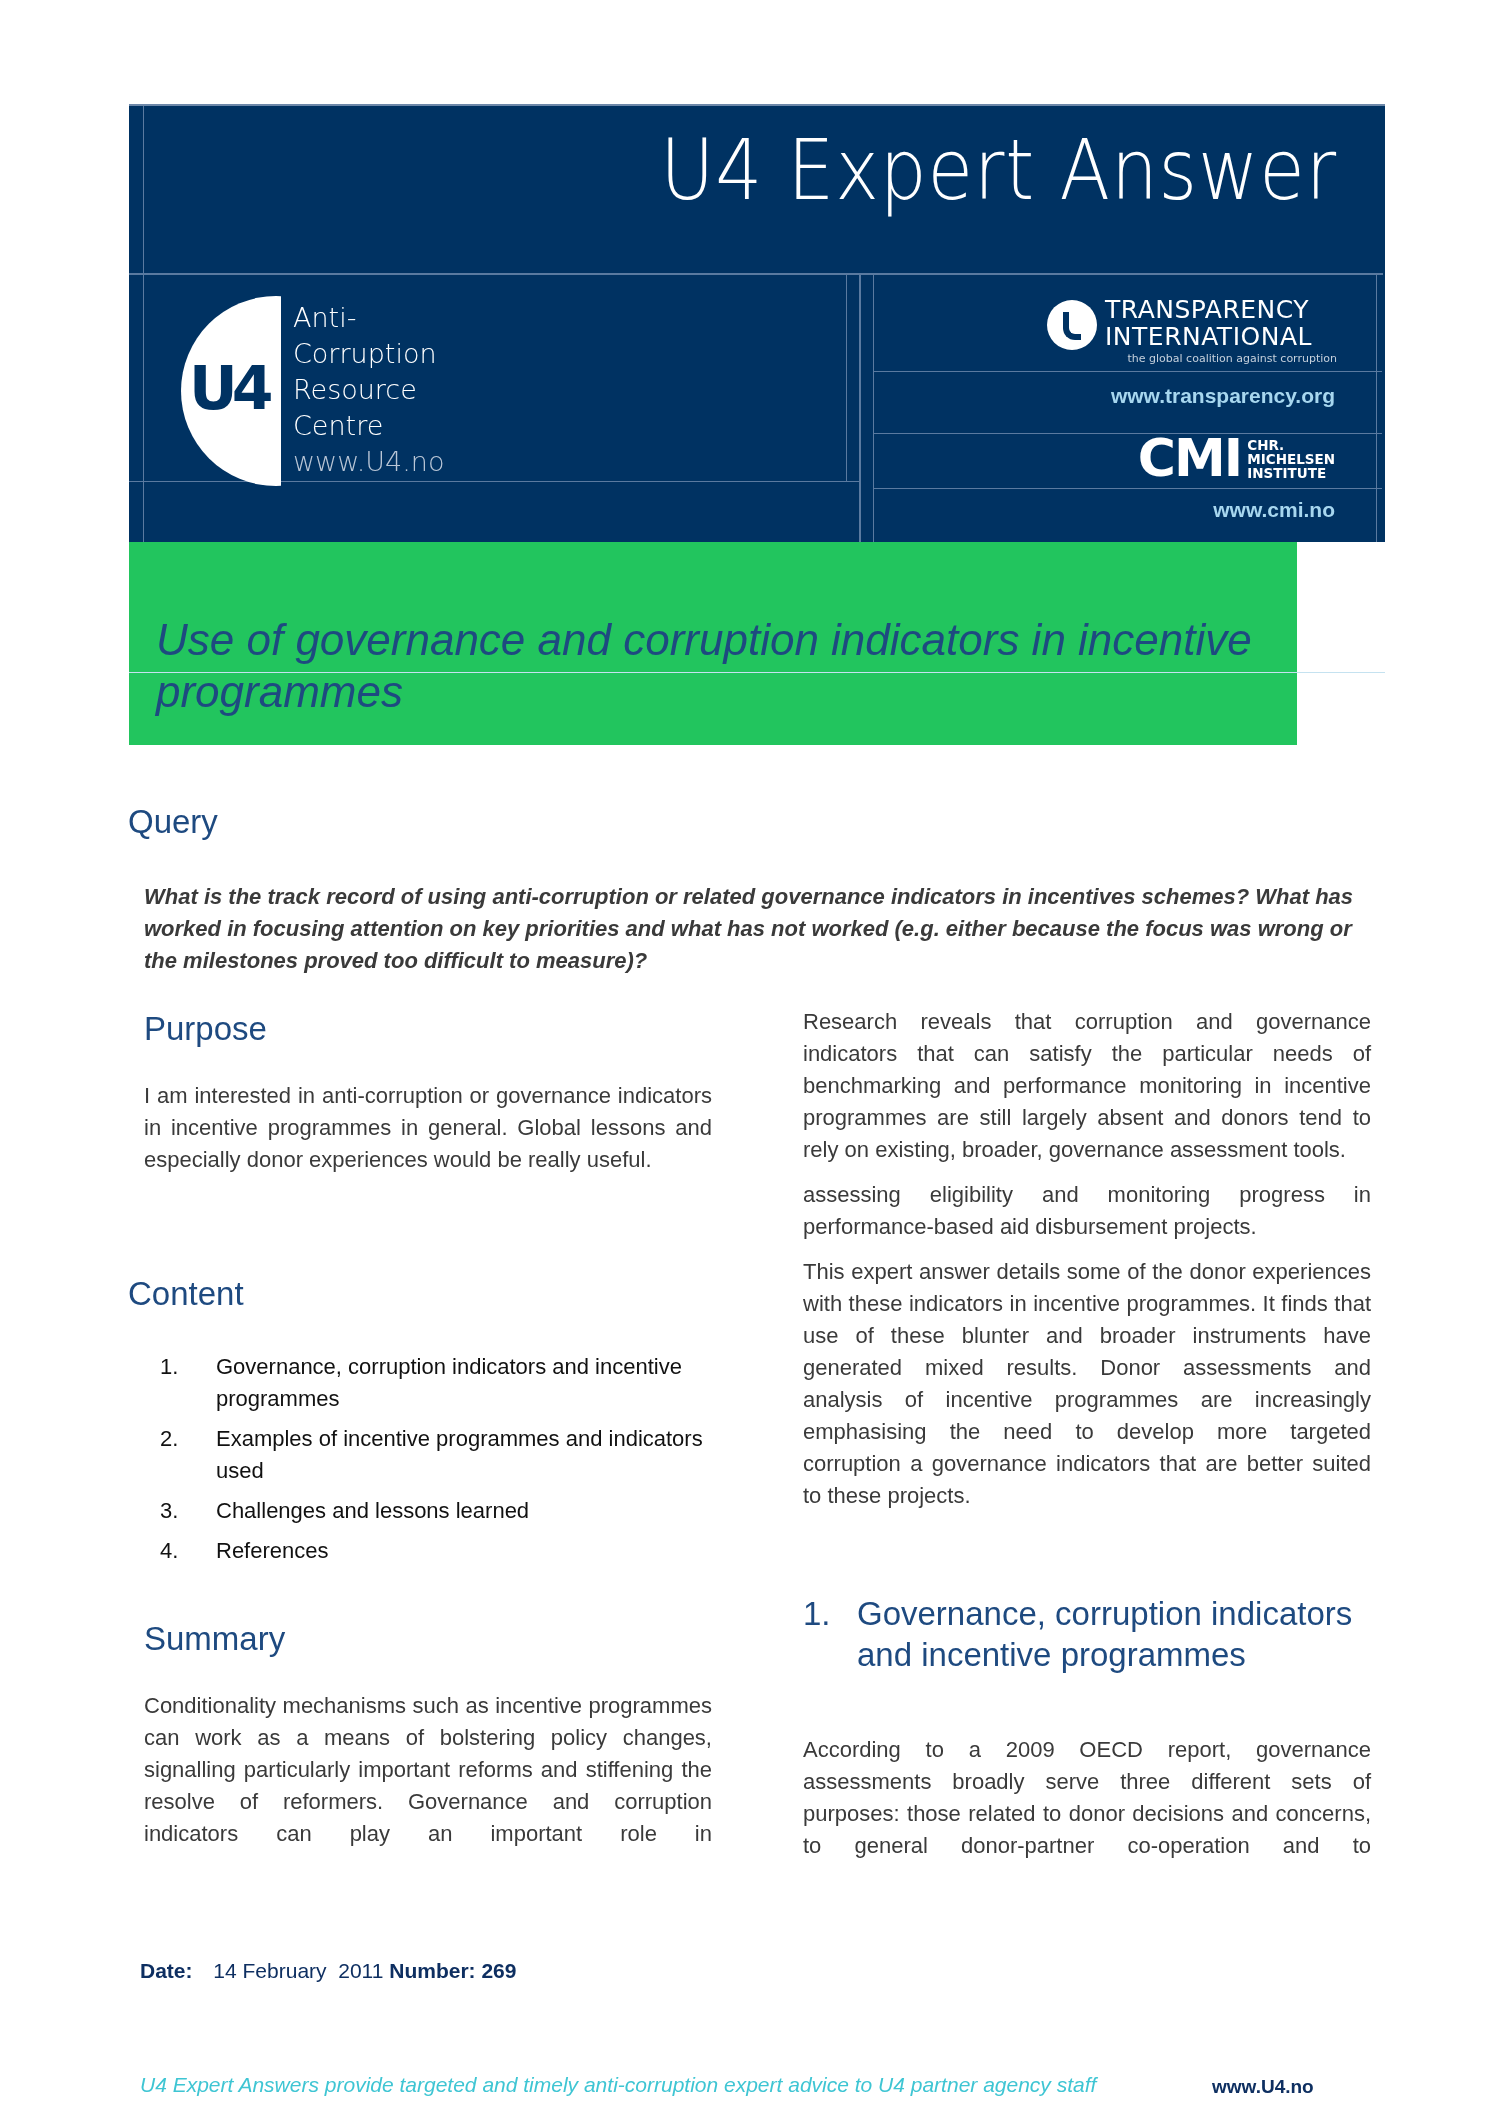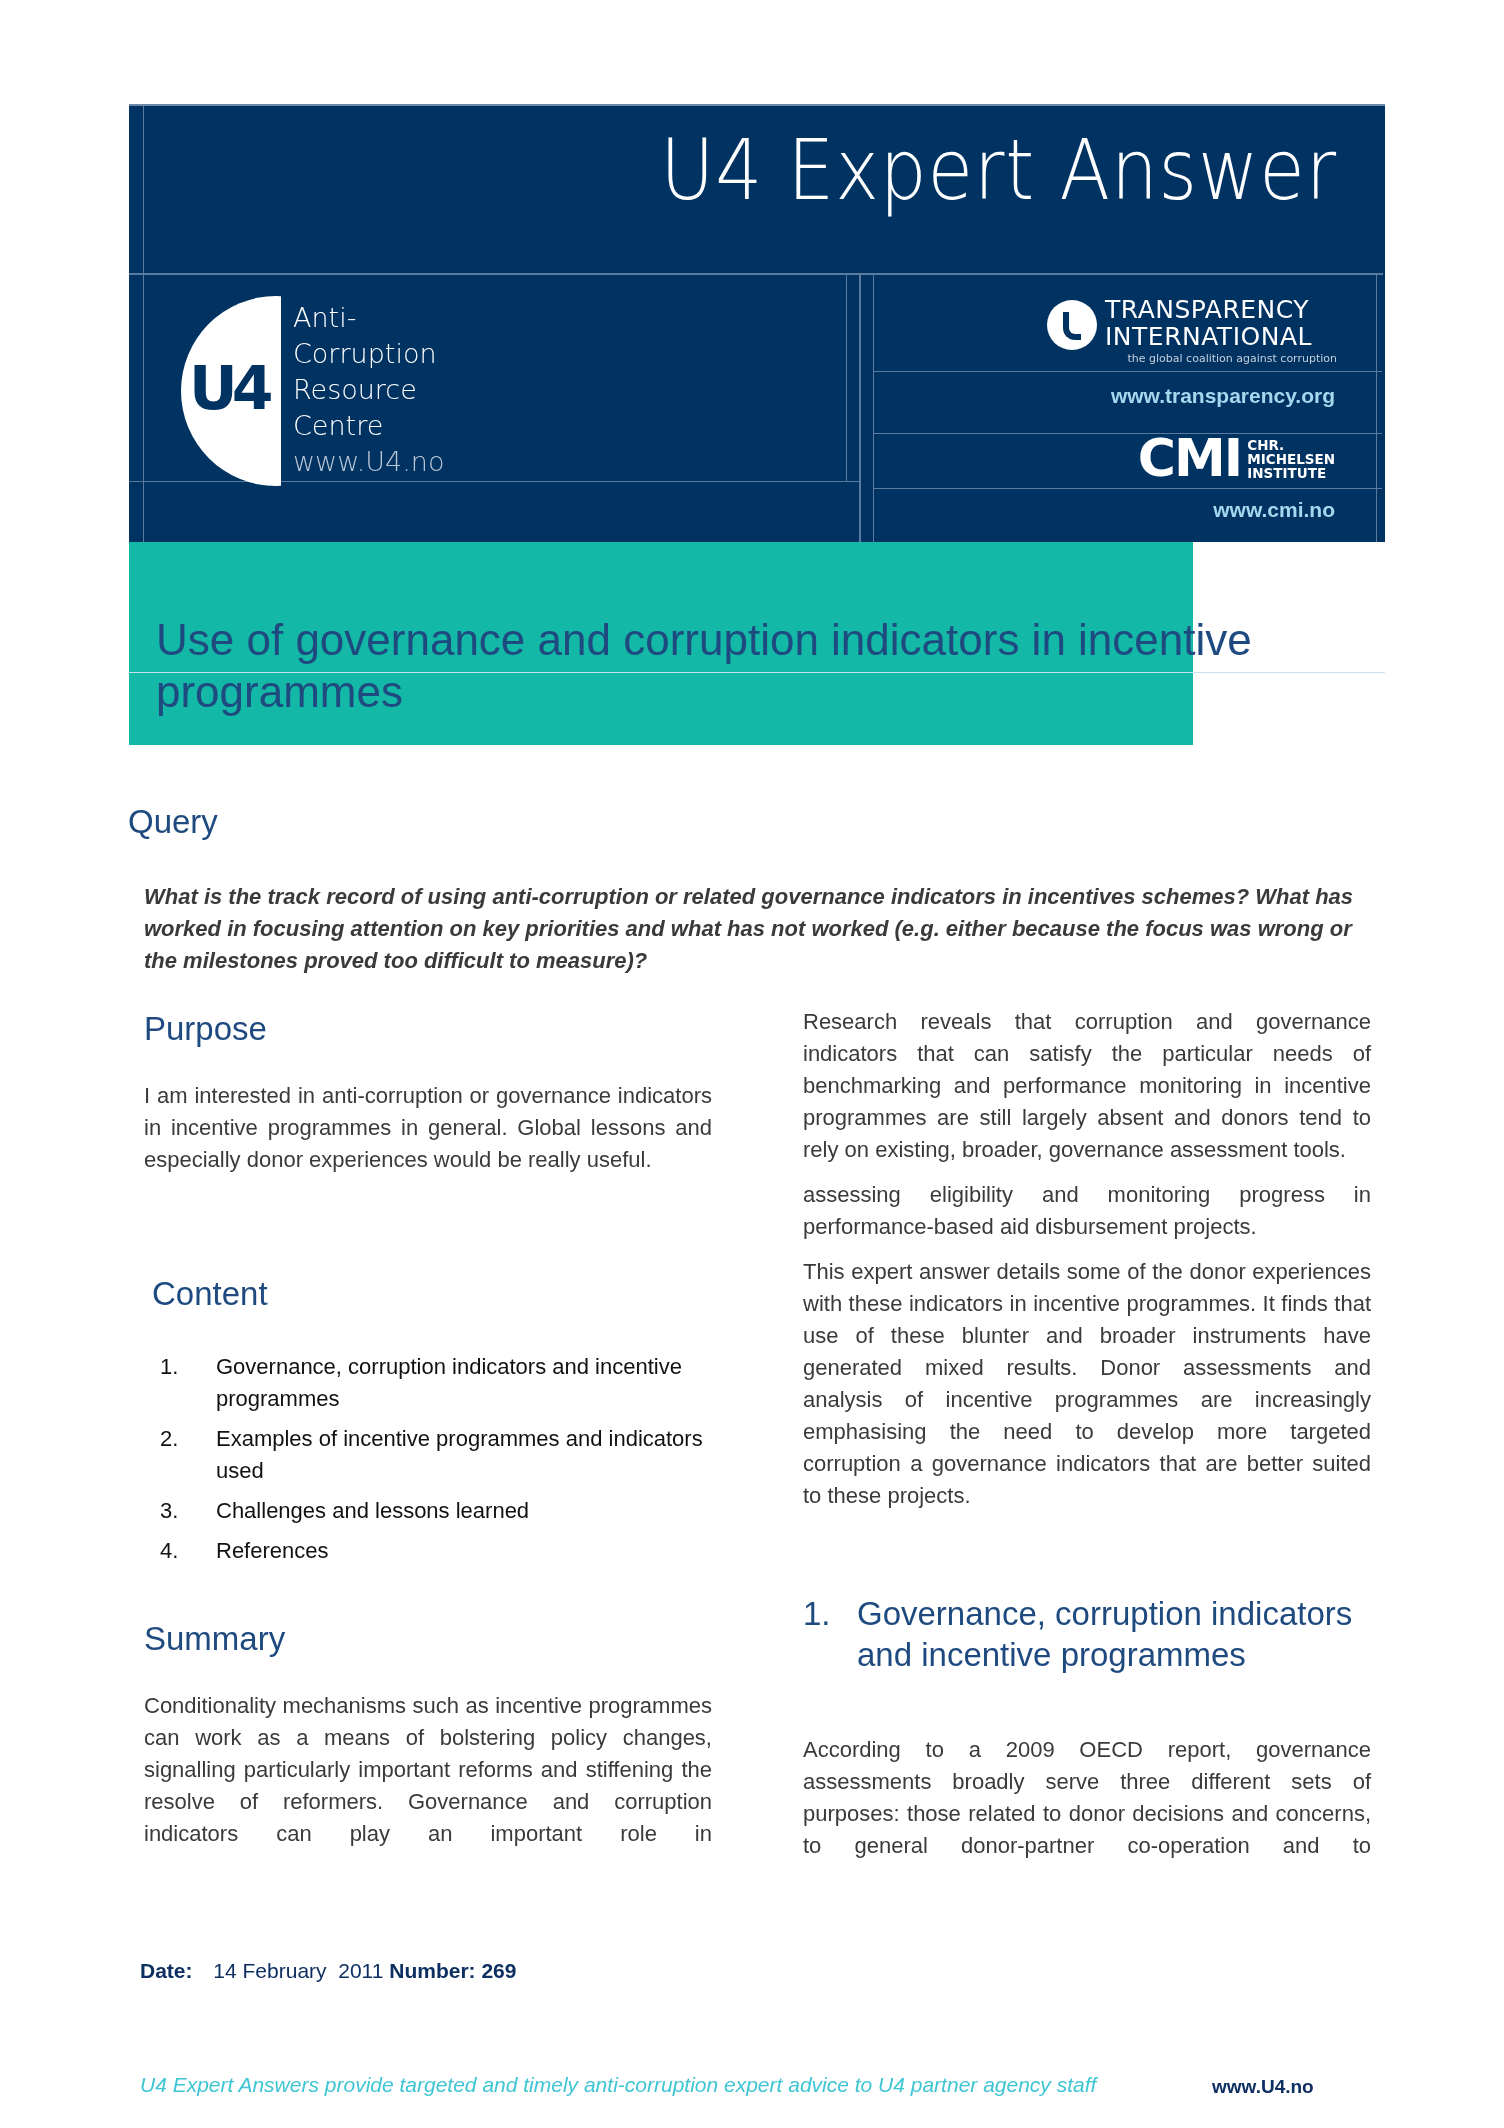--- a/index.html
+++ b/index.html
@@ -26,21 +26,21 @@
   #ti-name { position:absolute; left:58px; top:0; color:#ffffff; font-family:"DejaVu Sans", sans-serif; font-size:25px; line-height:27px; letter-spacing:0.5px; }
   #ti-tag { position:absolute; right:0; top:56px; color:#c5d0dc; font-family:"DejaVu Sans", sans-serif; font-size:11px; }
   .link-url { position:absolute; right:50px; color:#a7d7ef; font-weight:bold; font-size:21px; }
 
   
   #cmi-logo { position:absolute; right:50px; top:332px; height:46px; }
   #cmi-big { position:absolute; right:94px; top:-6px; color:#ffffff; font-family:"DejaVu Sans", sans-serif; font-weight:bold; font-size:52px; letter-spacing:-2px; line-height:1; }
   #cmi-small { position:absolute; right:0; top:0; color:#ffffff; font-family:"DejaVu Sans", sans-serif; font-weight:bold; font-size:13.5px; line-height:14px; }
 
   
-  #title-band { left:129px; top:542px; width:1064px; height:203px; background:#14b8a6; }
+  #title-band { left:129px; top:542px; width:1168px; height:203px; background:#22c55e;font-style:italic; }
   #doc-title { position:absolute; left:27px; top:72px; width:1150px; color:#1e4a80; font-size:44px; line-height:52px; }
 
   h2.sec { position:absolute; margin:0; color:#1e4a80; font-weight:normal; font-size:33px; line-height:1; }
   .body { position:absolute; font-size:22px; line-height:32px; text-align:justify; color:#3a3a3a; }
   .body p { margin:0 0 13px 0; }
   #query-text { left:144px; top:881px; width:1230px; font-weight:bold; font-style:italic; font-size:22px; line-height:32px; color:#3a3a3a; text-align:left; }
 
   ol.toc { position:absolute; left:144px; top:1351px; width:570px; margin:0; padding:0; list-style:none; font-size:22px; line-height:32px; color:#111; }
   ol.toc li { position:relative; padding-left:72px; margin-bottom:8px; }
   ol.toc li .num { position:absolute; left:16px; top:0; }
@@ -111,21 +111,21 @@
 </div>
 
 <h2 class="sec" style="left:128px; top:805px;">Query</h2>
 <div id="query-text" class="abs">What is the track record of using anti-corruption or related governance indicators in incentives schemes? What has worked in focusing attention on key priorities and what has not worked (e.g. either because the focus was wrong or the milestones proved too difficult to measure)?</div>
 
 <h2 class="sec" style="left:144px; top:1012px;">Purpose</h2>
 <div class="body" style="left:144px; top:1080px; width:568px;">
   <p>I am interested in anti-corruption or governance indicators in incentive programmes in general. Global lessons and especially donor experiences would be really useful.</p>
 </div>
 
-<h2 class="sec" style="left:152px; top:1277px;">Content</h2>
+<h2 class="sec" style="left:128px; top:1277px;">Content</h2>
 <ol class="toc">
   <li><span class="num">1.</span><span>Governance, corruption indicators and incentive programmes</span></li>
   <li><span class="num">2.</span><span>Examples of incentive programmes and indicators used</span></li>
   <li><span class="num">3.</span><span>Challenges and lessons learned</span></li>
   <li><span class="num">4.</span><span>References</span></li>
 </ol>
 
 <h2 class="sec" style="left:144px; top:1622px;">Summary</h2>
 <div class="body" style="left:144px; top:1690px; width:568px; text-align-last:justify;">
   <p>Conditionality mechanisms such as incentive programmes can work as a means of bolstering policy changes, signalling particularly important reforms and stiffening the resolve of reformers. Governance and corruption indicators can play an important role in</p>

